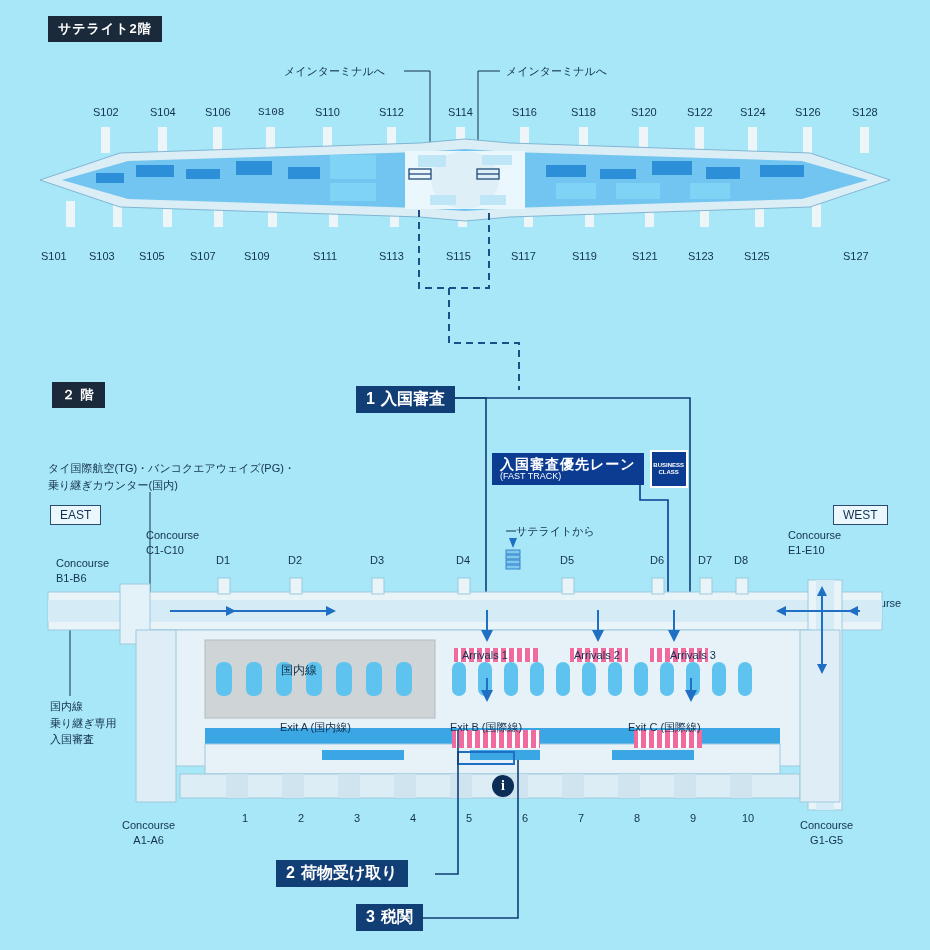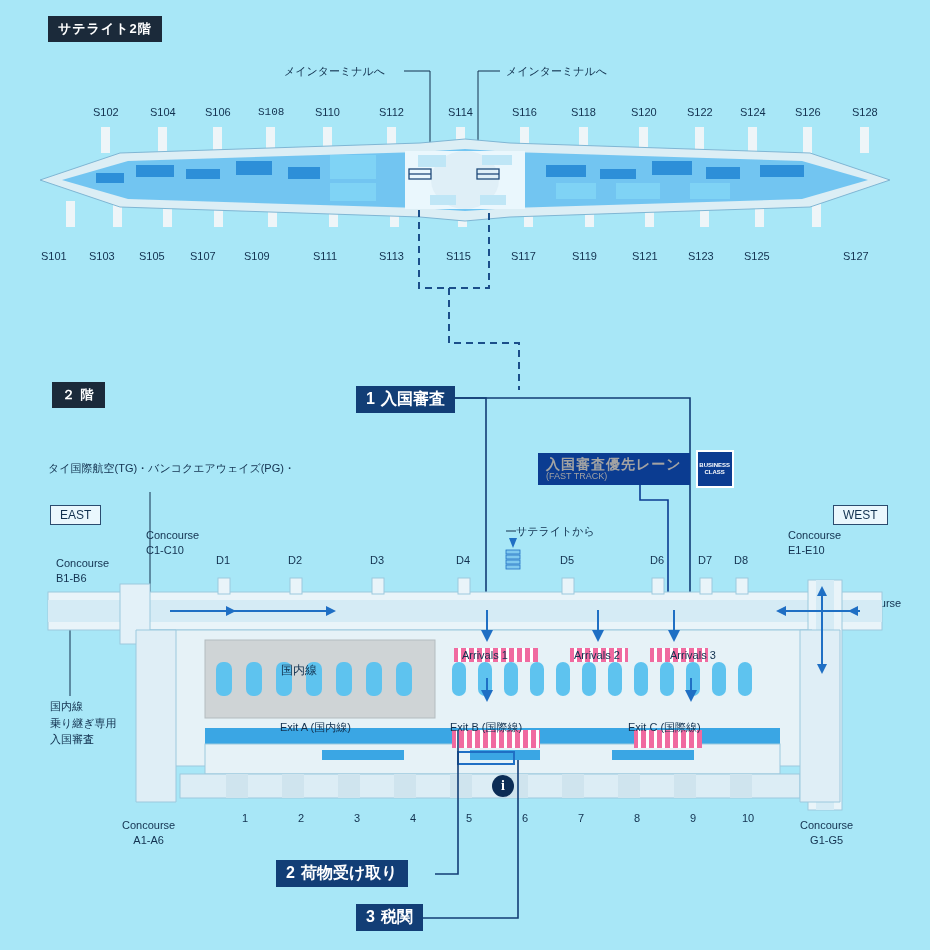--- a/index.html
+++ b/index.html
@@ -20,22 +20,22 @@
   .tag-box{
     border:1px solid #2b4c6f;background:#eaf7fd;color:#12314f;
     font-size:12px;padding:2px 9px;display:inline-block;
   }
   .callout{
     background:#123e76;color:#fff;font-size:16px;font-weight:bold;
     padding:3px 10px;display:inline-block;white-space:nowrap;
   }
   .callout .num{color:#fff;margin-right:6px;}
   .fast{
-    background:#0b3c91;color:#a3a3a3;padding:4px 8px;display:inline-block;
-    line-height:1.05;white-space:nowrap;margin-left:46px;
+    background:#0b3c91;color:#ffffff;padding:4px 8px;display:inline-block;
+    line-height:1.05;white-space:nowrap;
   }
   .fast .t1{font-size:14px;font-weight:bold;letter-spacing:1px;}
   .fast .t2{font-size:9px;}
   .bizbadge{
     width:34px;height:34px;background:#0b3c91;border:2px solid #fff;
     display:flex;align-items:center;justify-content:center;
     color:#fff;font-size:6px;font-weight:bold;text-align:center;line-height:1.1;
   }
   svg{display:block;}
   .gatecode{font-size:11px;color:#12314f;text-align:center;white-space:nowrap;}
@@ -206,20 +206,21 @@
   <g fill="#7fc9ef" stroke="#1f6fc4" stroke-width="0.8">
     <rect x="6" y="22" width="14" height="4"></rect>
     <rect x="6" y="27" width="14" height="4"></rect>
     <rect x="6" y="32" width="14" height="4"></rect>
     <rect x="6" y="37" width="14" height="4"></rect>
   </g>
 </svg>
 
 <div class="abs lbl" style="left:48px;top:460px;line-height:1.5;">
   <div>タイ国際航空(TG)・バンコクエアウェイズ(PG)・</div>
+  <div>乗り継ぎカウンター(国内)</div>
 </div>
 <svg class="abs" style="left:0;top:488px;" width="300" height="120">
   <path d="M150 4 V112" stroke="#12314f" stroke-width="1" fill="none"></path>
 </svg>
 
 <div class="abs" style="left:50px;top:505px;">
   <span class="tag-box">EAST</span>
 </div>
 <div class="abs" style="left:833px;top:505px;">
   <span class="tag-box">WEST</span>

